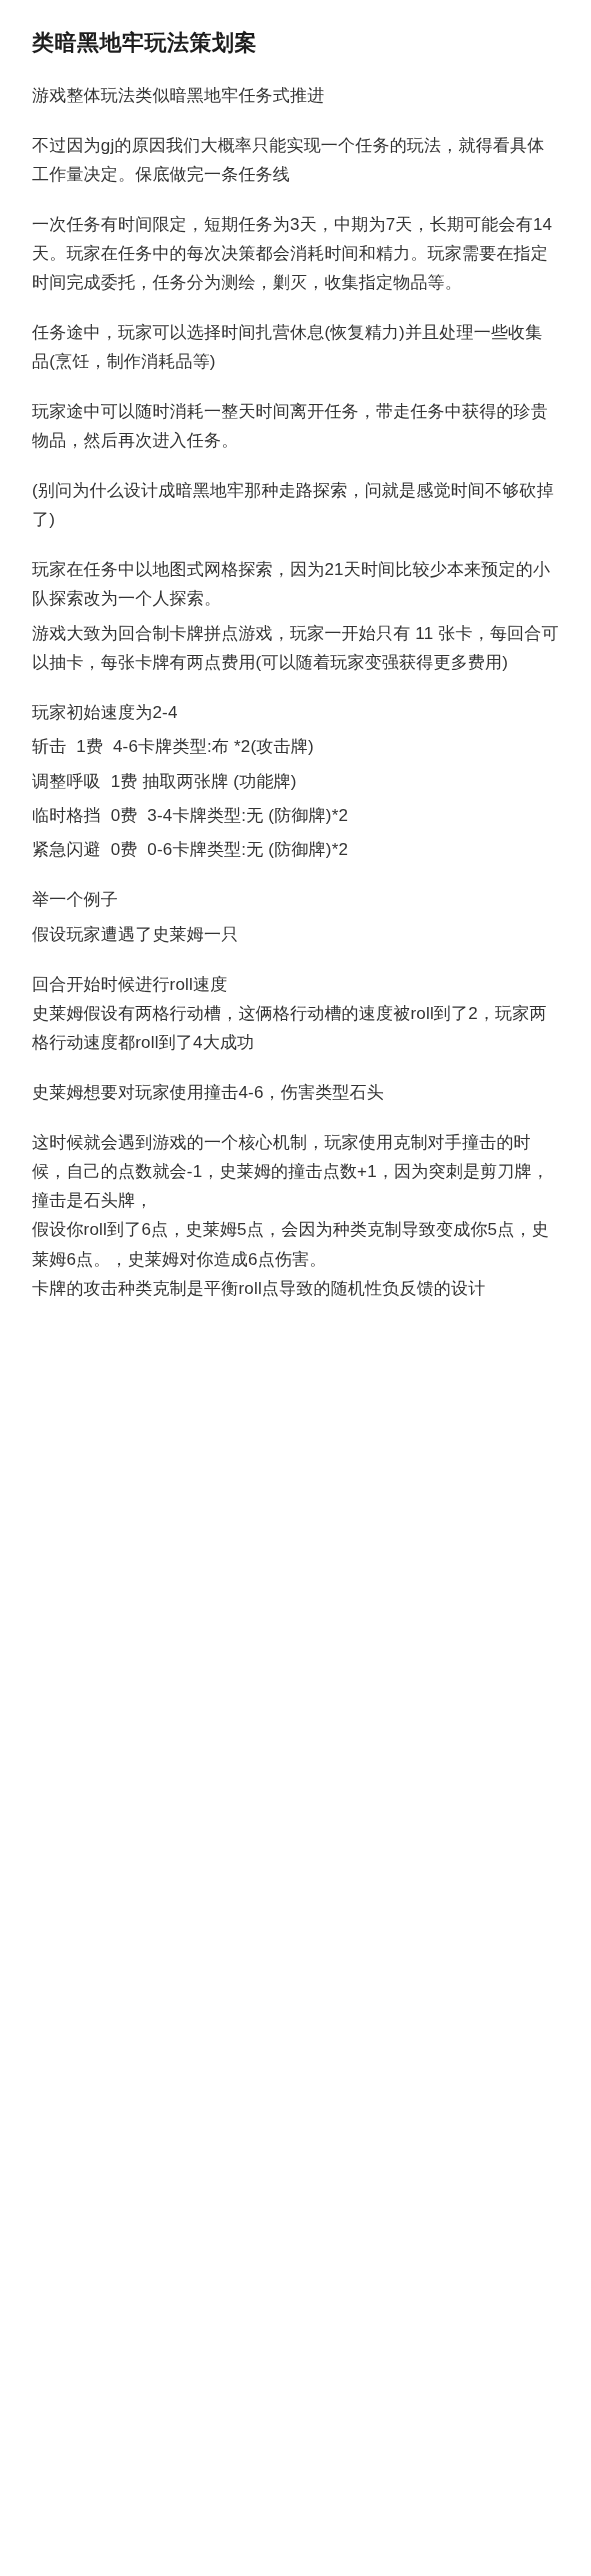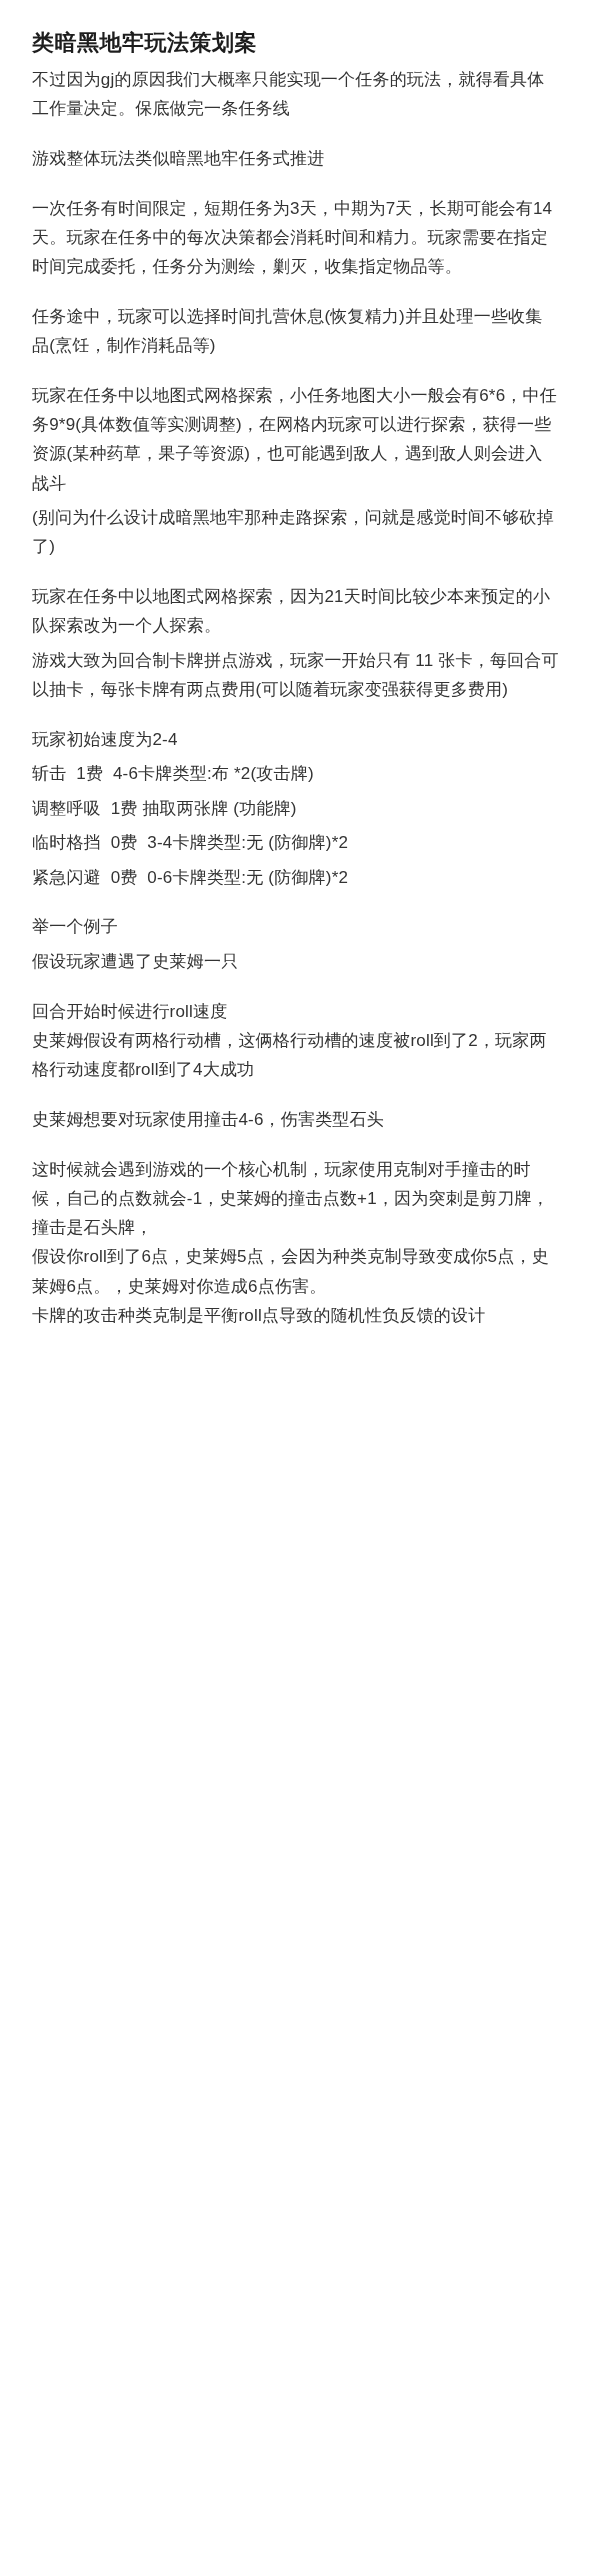--- a/index.html
+++ b/index.html
@@ -20,21 +20,21 @@
     background: #ffffff;
     position: relative;
     min-height: 3879px;
   }
   .title {
     font-size: 22px;
     font-weight: bold;
     color: #1d1d1d;
     letter-spacing: 0.5px;
     line-height: 1.35;
-    margin: 0 0 7px 0;
+    margin: 0 0 23px 0;
   }
   .body {
     font-size: 17px;
     line-height: 1.72;
     color: #333333;
     letter-spacing: 0.2px;
   }
   .para {
     margin: 0 0 20.6px 0;
     white-space: pre-wrap;
@@ -48,25 +48,25 @@
   }
 </style>
 </head>
 <body>
 
 <div class="page">
 
   <h1 class="title">类暗黑地牢玩法策划案</h1>
 
   <div class="body">
+    <p class="para">游戏整体玩法类似暗黑地牢任务式推进</p>
     <p class="para">不过因为gj的原因我们大概率只能实现一个任务的玩法，就得看具体工作量决定。保底做完一条任务线</p>
-    <p class="para">游戏整体玩法类似暗黑地牢任务式推进</p>
     <p class="para">一次任务有时间限定，短期任务为3天，中期为7天，长期可能会有14天。玩家在任务中的每次决策都会消耗时间和精力。玩家需要在指定时间完成委托，任务分为测绘，剿灭，收集指定物品等。</p>
     <p class="para">任务途中，玩家可以选择时间扎营休息(恢复精力)并且处理一些收集品(烹饪，制作消耗品等)</p>
-    <p class="para tight">玩家在任务中以地图式网格探索，小任务地图大小一般会有6*6，中任务9*9(具体数值等实测调整)，在网格内玩家可以进行探索，获得一些资源(某种药草，果子等资源)，也可能遇到敌人，遇到敌人则会进入战斗</p>
+    <p class="para">玩家途中可以随时消耗一整天时间离开任务，带走任务中获得的珍贵物品，然后再次进入任务。</p>
     <p class="para">(别问为什么设计成暗黑地牢那种走路探索，问就是感觉时间不够砍掉了)</p>
     <p class="para tight">玩家在任务中以地图式网格探索，因为21天时间比较少本来预定的小队探索改为一个人探索。</p>
     <p class="para">游戏大致为回合制卡牌拼点游戏，玩家一开始只有 11 张卡，每回合可以抽卡，每张卡牌有两点费用(可以随着玩家变强获得更多费用)</p>
     <p class="para tight">玩家初始速度为2-4</p>
     <p class="para tight">斩击  1费  4-6卡牌类型:布 *2(攻击牌)</p>
     <p class="para tight">调整呼吸  1费 抽取两张牌 (功能牌)</p>
     <p class="para tight">临时格挡  0费  3-4卡牌类型:无 (防御牌)*2</p>
     <p class="para">紧急闪避  0费  0-6卡牌类型:无 (防御牌)*2</p>
     <p class="para tight">举一个例子</p>
     <p class="para">假设玩家遭遇了史莱姆一只</p>

